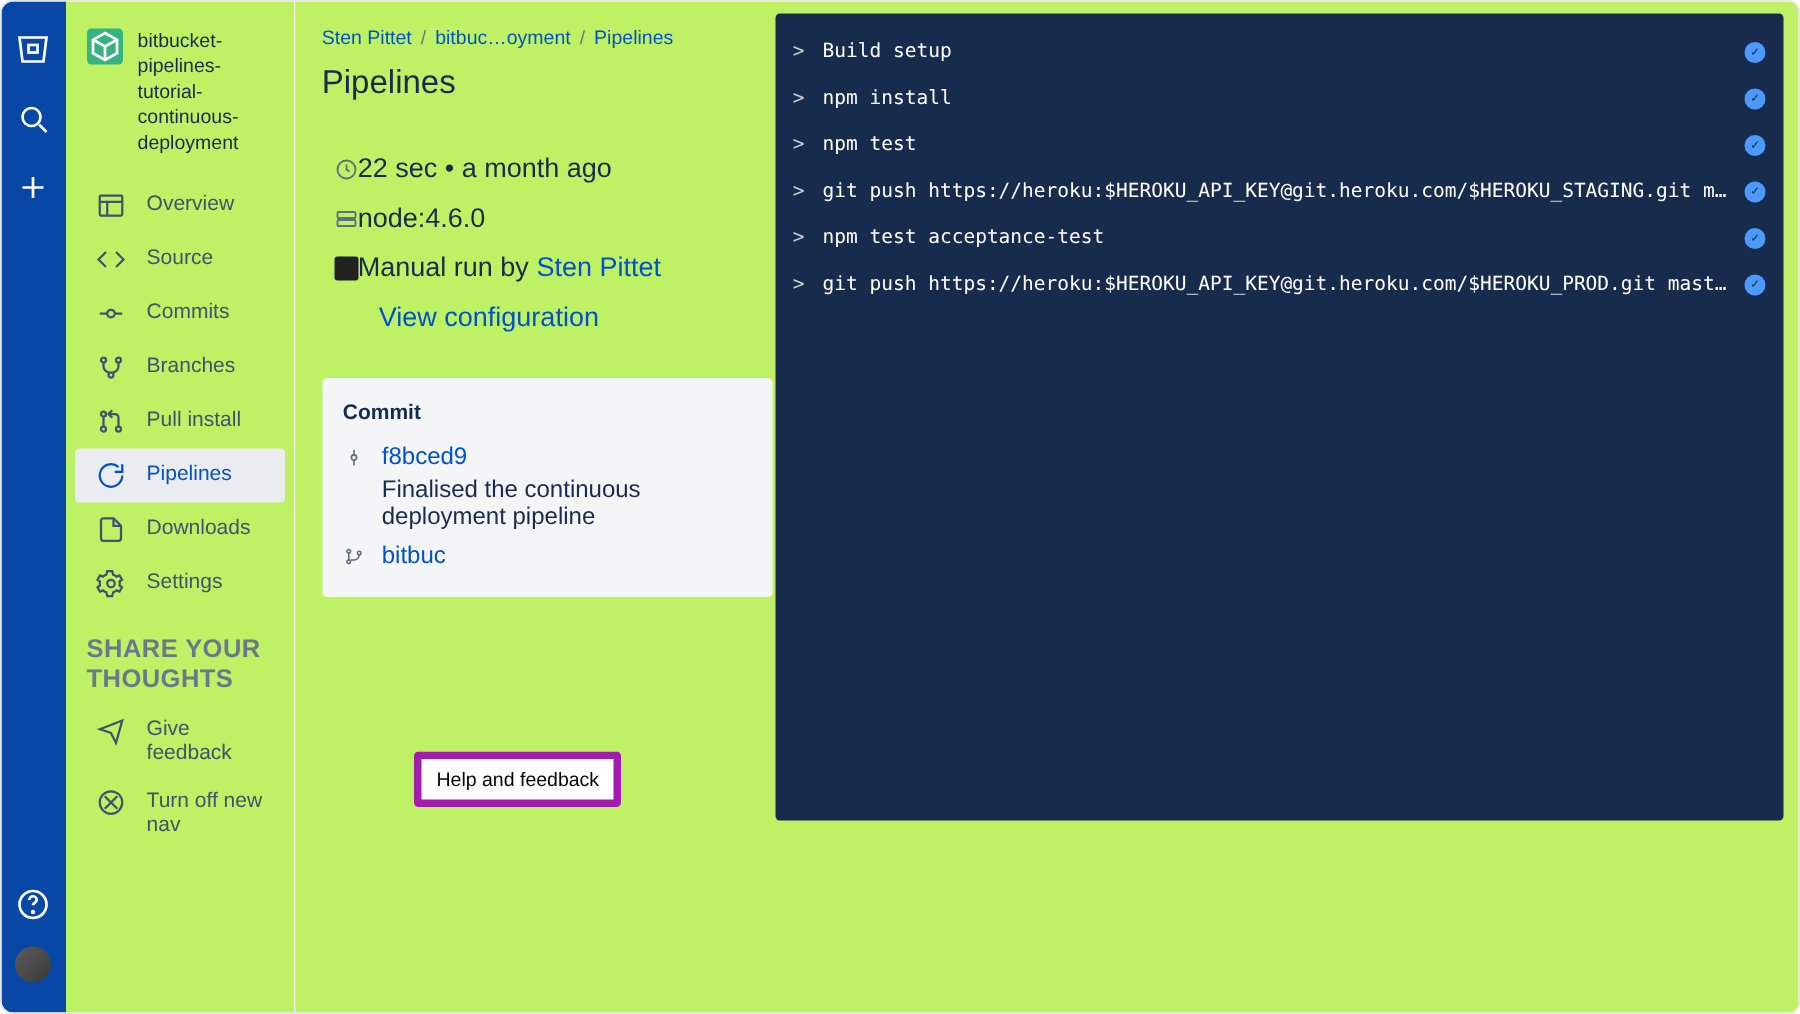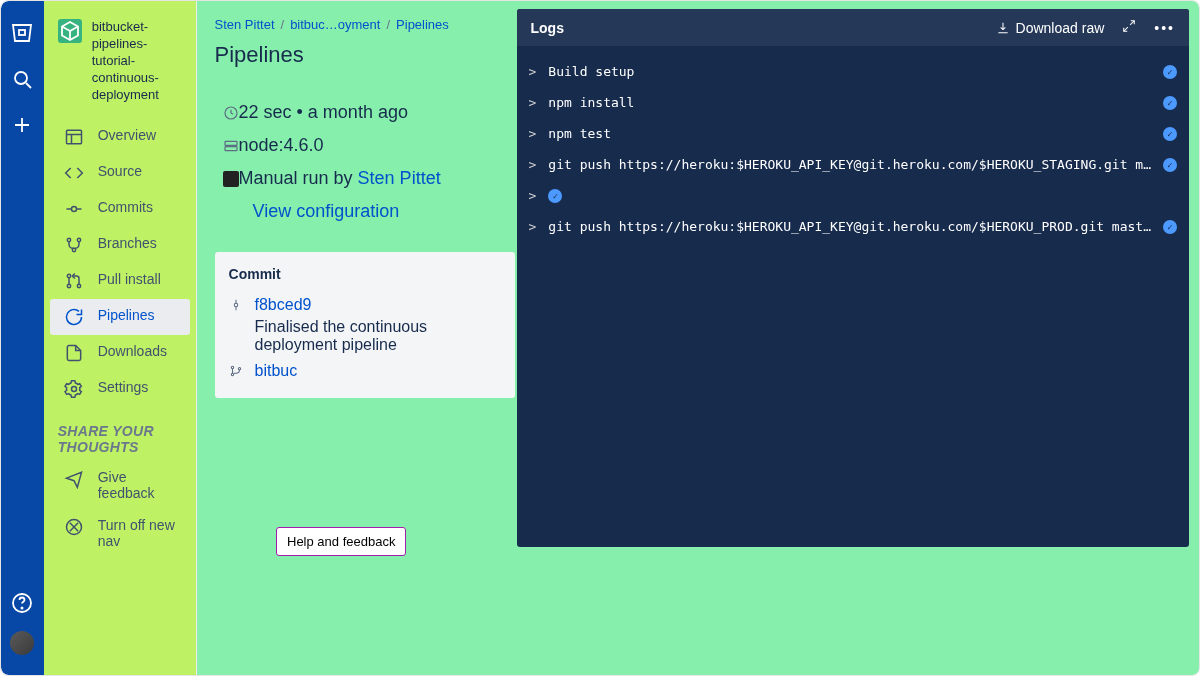--- a/index.html
+++ b/index.html
@@ -13,44 +13,44 @@
 .avatar-tiny { width: 24px; height: 24px; border-radius: 50%; background: linear-gradient(135deg,#5a5a5a,#3a3a3a);}
 
 
 .sidebar { width: 200px; background: #bef264; padding: 18px 0 0; border-right:1px solid #eee;}
 .proj { display:flex; gap: 10px; padding: 0 14px 16px;}
 .proj-logo { width: 24px; height: 24px; background: #36B37E; border-radius: 3px; display:flex;align-items:center;justify-content:center; color:#fff; flex-shrink:0;}
 .proj-name { font-size: 13px; color:#172B4D; line-height:1.3;}
 .nav-item { display:flex; align-items:flex-start; gap:14px; padding: 8px 14px; color:#42526E; cursor:pointer; margin: 0 6px; border-radius:3px;}
 .nav-item.active { background:#EBECF0; color:#0052CC;}
 .nav-item svg { width:20px; height:20px; flex-shrink:0;}
-.nav-group-title { font-size:14px; font-weight:600; letter-spacing:.3px; color:#6B778C; padding: 16px 14px 6px; font-style: italic;}
-
-
-.main { flex: 1; display:flex; background:#86efac;}
+.nav-group-title { font-size:17px; font-weight:600; letter-spacing:.3px; color:#6B778C; padding: 16px 14px 6px;}
+
+
+.main { flex: 1; display:flex; background:#bef264;}
 .left-pane { width: 320px; padding: 16px 0 0 18px;}
 .breadcrumb { font-size: 13px; color:#6B778C; display:flex; gap:6px; flex-wrap:wrap; margin-bottom: 10px;}
 .breadcrumb a { color:#0052CC; text-decoration:none;}
 .breadcrumb .sep { color:#6B778C;}
 .page-title { font-size: 22px; font-weight: 500; margin-bottom:14px;}
 .status-bar { background:#00875A; color:#fff; display:flex; align-items:center; justify-content:space-between; padding: 10px 14px; border-radius:3px; width: 300px;}
 .status-bar .l { display:flex; align-items:center; gap:8px;}
 .status-bar a { color:#fff; text-decoration:none;}
 .meta { padding: 14px 8px; width:300px;}
 .meta-row { display:flex; align-items:center; gap:0; padding: 6px 0; color:#172B4D; font-size: 18px;}
 .meta-row svg, .meta-row .ic { width:16px; height:16px; flex-shrink:0; color:#5E6C84;}
 .avatar-sq { width:16px; height:16px; background:#222; border-radius:2px;}
 .meta-row a { color:#0052CC; text-decoration:none;}
 .view-config { padding-left: 30px; }
 .commit-card { background:#F4F5F7; border-radius:3px; padding: 14px; width:300px; margin-top:10px;}
 .commit-card .t { font-weight:600; margin-bottom:10px;}
 .commit-row { display:flex; gap:12px; align-items:flex-start; padding: 4px 0; font-size:16px;}
 .commit-row svg { width:14px; height:14px; margin-top:2px; flex-shrink:0; color:#5E6C84;}
 .commit-row a { color:#0052CC; text-decoration:none;}
-.help-btn { position: fixed; left: 276px; bottom: 120px; background:#fff; border:1px solid #a21caf; border-radius:3px; padding: 6px 10px; font-size:13px; cursor:pointer;}
+.help-btn { position: fixed; left: 276px; bottom: 138px; background:#fff; border:5px solid #a21caf; border-radius:3px; padding: 6px 10px; font-size:13px; cursor:pointer;}
 
 
 .logs { flex:1; background:#172B4D; color:#fff; margin: 8px 10px 128px 0; border-radius:3px; overflow:hidden; font-family: ui-monospace, "SF Mono", Menlo, monospace;}
 .logs-head { background:#253858; display:flex; align-items:center; justify-content:space-between; padding: 10px 14px; font-family: -apple-system, sans-serif;}
 .logs-head .r { display:flex; align-items:center; gap:18px;}
 .logs-head .r span { cursor:pointer;}
 .log-body { padding: 10px 12px; font-size: 13px;}
 .log-line { display:flex; align-items:center; gap:12px; padding: 8px 0; white-space:nowrap;}
 .log-line .chev { color:#ccc;}
 .log-line .txt { flex:1; overflow:hidden; text-overflow:ellipsis;}
@@ -233,38 +233,20 @@
               <circle cx="6" cy="18" r="2"></circle>
               <circle cx="18" cy="8" r="2"></circle>
               <path d="M6 8v8M18 10a6 6 0 01-6 6h-4"></path>
             </svg>
             <a href="#">bitbuc</a>
           </div>
       </div>
     </div>
 
     <div class="logs">
-      <div class="logs-head">
-        <span style="font-weight:600">Logs</span>
-        <div class="r">
-          <span style="display:flex;align-items:center;gap:6px;">
-              <svg width="14" height="14" viewBox="0 0 24 24">
-                <path d="M12 3v12m0 0l-4-4m4 4l4-4M4 20h16"></path>
-              </svg>
-              <span>Download raw</span>
-            </span>
-          <span><svg width="14" height="14" viewBox="0 0 24 24">
-                <polyline points="15 3 21 3 21 9"></polyline>
-                <polyline points="9 21 3 21 3 15"></polyline>
-                <line x1="21" y1="3" x2="14" y2="10"></line>
-                <line x1="3" y1="21" x2="10" y2="14"></line>
-              </svg></span>
-          <span style="letter-spacing:2px;">•••</span>
-        </div>
-      </div>
       <div class="log-body" id="log-body">
           <div class="log-line">
             <span class="chev">&gt;</span>
             <span class="txt">Build setup</span>
             <span class="ok">✓</span>
           </div>
           <div class="log-line">
             <span class="chev">&gt;</span>
             <span class="txt">npm install</span>
             <span class="ok">✓</span>
@@ -274,20 +256,21 @@
             <span class="txt">npm test</span>
             <span class="ok">✓</span>
           </div>
           <div class="log-line">
             <span class="chev">&gt;</span>
             <span class="txt">git push https://heroku:$HEROKU_API_KEY@git.heroku.com/$HEROKU_STAGING.git m…</span>
             <span class="ok">✓</span>
           </div>
           <div class="log-line">
             <span class="chev">&gt;</span>
+            <span class="txt">npm test acceptance-test</span>
             <span class="ok">✓</span>
           </div>
           <div class="log-line">
             <span class="chev">&gt;</span>
             <span class="txt">git push https://heroku:$HEROKU_API_KEY@git.heroku.com/$HEROKU_PROD.git mast…</span>
             <span class="ok">✓</span>
           </div>
         </div>
     </div>
   </div>

